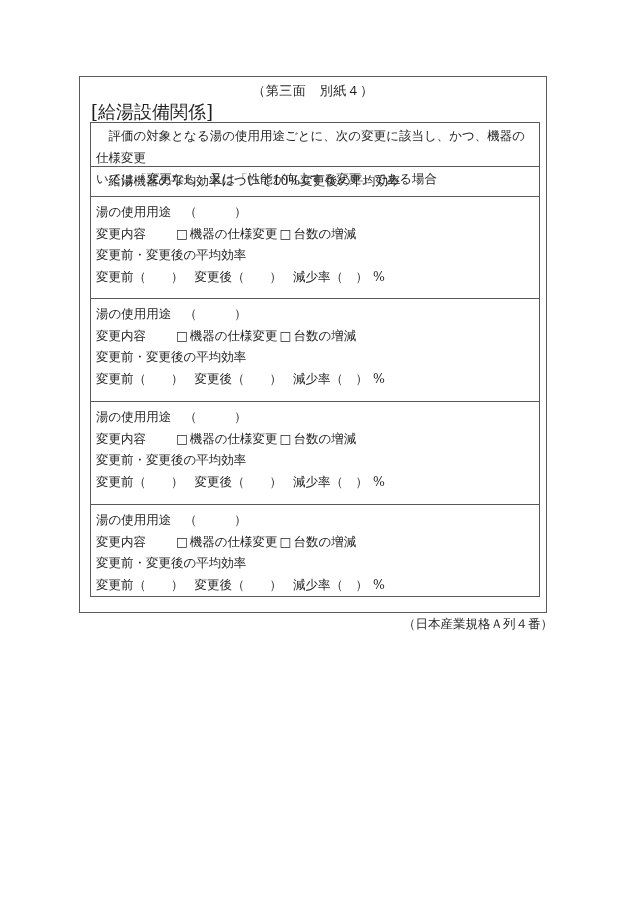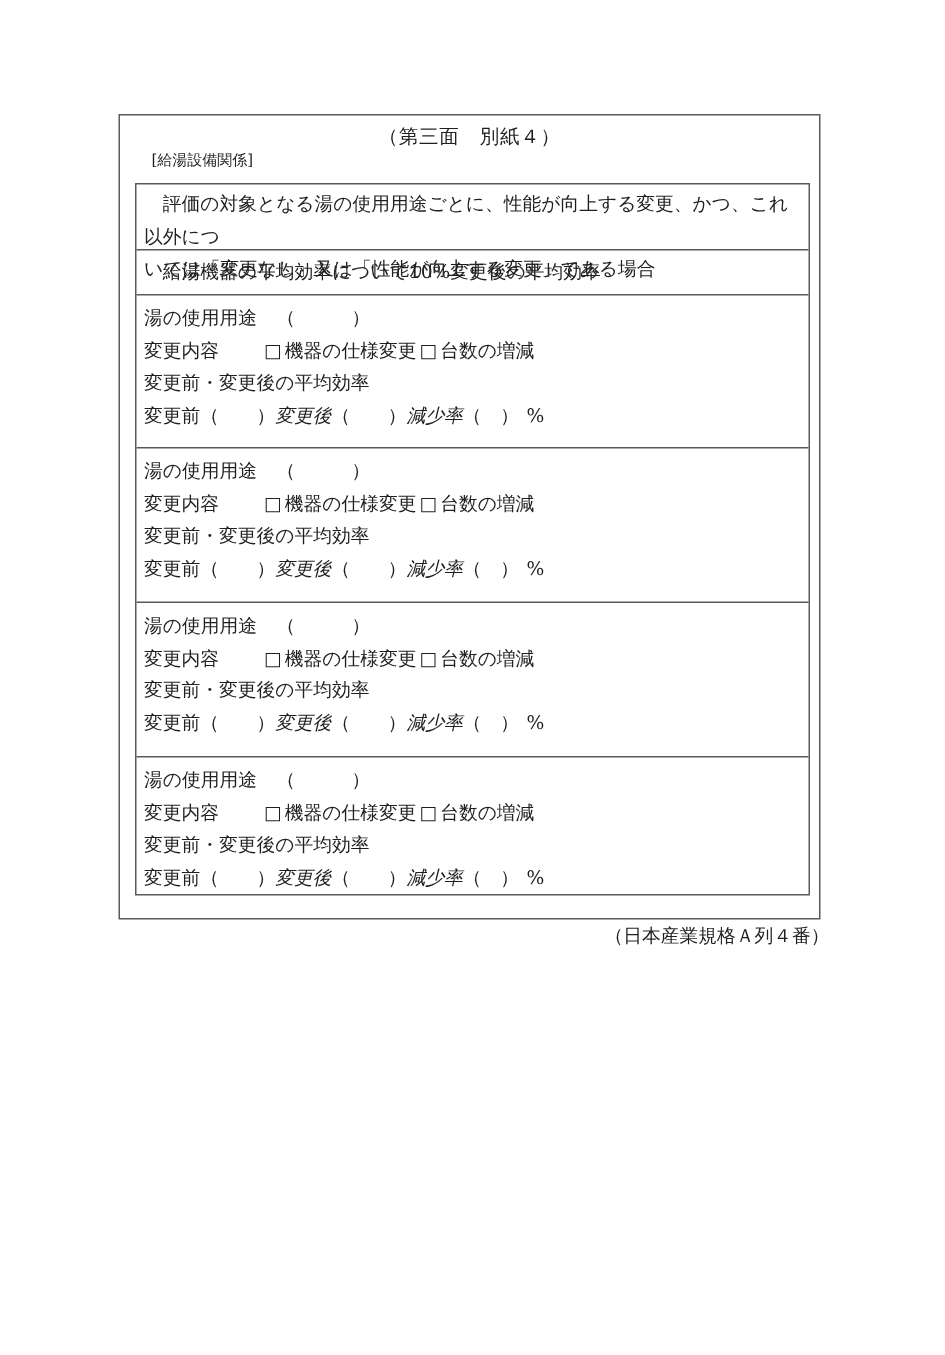--- a/index.html
+++ b/index.html
@@ -10,57 +10,57 @@
   }
   .outer-box{
     position:absolute;left:79px;top:76px;width:468px;height:537px;
     border:1px solid #5a5a5a;box-sizing:border-box;
   }
   .form-header{
     position:absolute;top:5px;left:0;width:100%;text-align:center;
     font-size:13px;letter-spacing:.5px;white-space:pre;
   }
   .section-label{
-    position:absolute;left:21px;top:23px;font-size:10px;white-space:pre;
+    position:absolute;left:11px;top:23px;font-size:18px;white-space:pre;
   }
   .inner-box{
     position:absolute;left:10px;top:45px;width:450px;height:475px;
     border:1px solid #5a5a5a;box-sizing:border-box;
     display:flex;flex-direction:column;
   }
   .sec{box-sizing:border-box;padding-left:5px;padding-right:4px;font-size:12.5px;}
   .sec + .sec{border-top:1px solid #5a5a5a;}
   .sec-notice{height:43px;padding-top:2px;}
   .sec-notice .nline{line-height:21.5px;white-space:pre-wrap;}
   .sec-cond{height:30px;padding-top:3px;line-height:21.7px;white-space:pre-wrap;}
   .block{padding-top:4px;}
   .b1{height:102px;}.b2{height:103px;}.b3{height:103px;}.b4{flex:1;}
   .line{line-height:21.7px;white-space:pre;}
   .fld-p{margin-left:13px;}
   .opt1{margin-left:30px;}
   .opt2{margin-left:2px;}
   .cb{margin-right:2px;}
-  .gap{font-style:italic;}
+  .gap{margin-left:11px;}
   .pct{margin-left:5px;}
   .form-footer{
     position:absolute;top:616px;right:77px;font-size:12.5px;white-space:pre;
   }
 </style>
 </head>
 <body>
 
 <div class="page">
   <div class="outer-box">
     <div class="form-header">（第三面　別紙４）</div>
     <div class="section-label">[給湯設備関係]</div>
 
     <div class="inner-box">
 
       <div class="sec sec-notice">
-          <div class="nline">　評価の対象となる湯の使用用途ごとに、性能が向上する変更、かつ、これ以外につ</div>
+          <div class="nline">　評価の対象となる湯の使用用途ごとに、次の変更に該当し、かつ、機器の仕様変更</div>
           <div class="nline">いては「変更なし」又は「性能が向上する変更」である場合</div>
         </div>
 
       <div class="sec sec-cond">　給湯機器の平均効率について10%変更後の平均効率</div>
 
       <div class="sec block b1">
         <div class="line"><span>湯の使用用途</span><span class="fld-p">（　　　）</span></div>
         <div class="line"><span>変更内容</span><span class="opt1"><span class="cb">□</span><span>機器の仕様変更</span></span><span class="opt2"><span class="cb">□</span><span>台数の増減</span></span></div>
         <div class="line">変更前・変更後の平均効率</div>
         <div class="line"><span>変更前</span><span>（　　）</span><span class="gap">変更後</span><span>（　　）</span><span class="gap">減少率</span><span>（　）</span><span class="pct">%</span></div>

